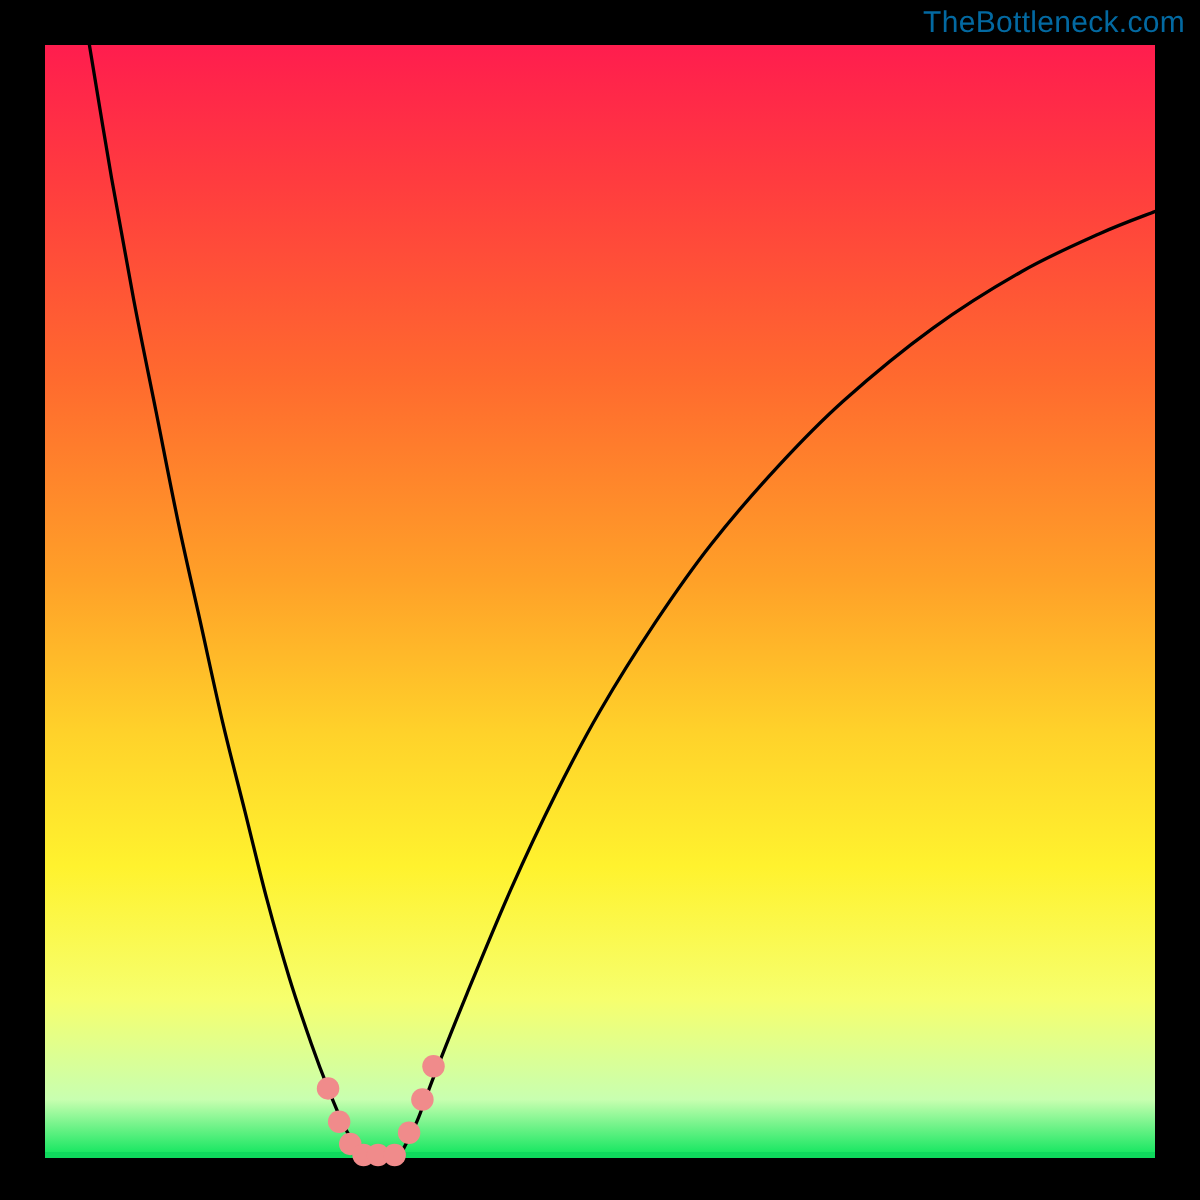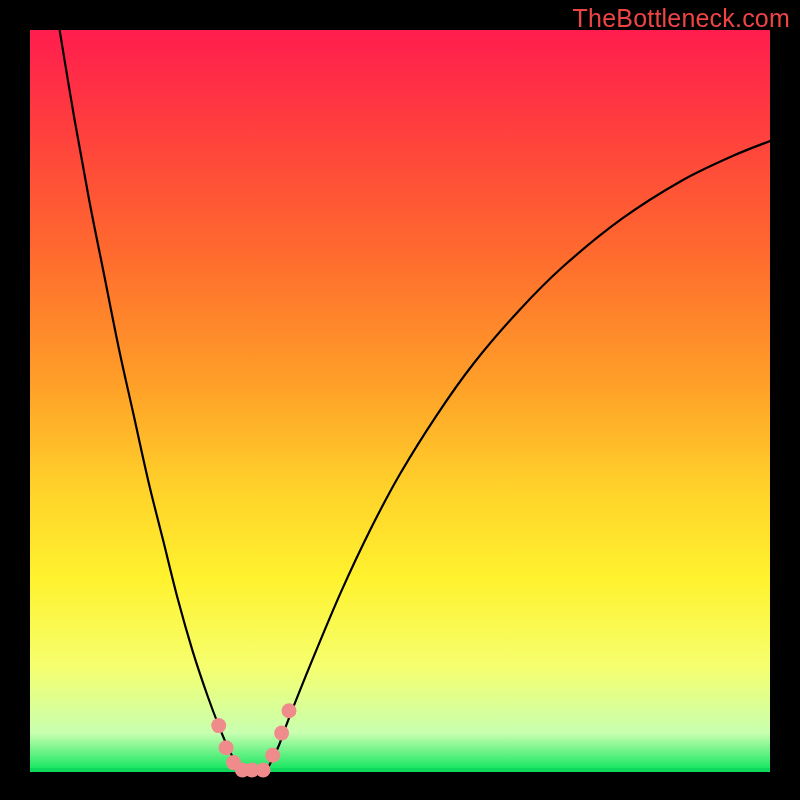--- a/index.html
+++ b/index.html
@@ -19,22 +19,22 @@
   }
   svg.plot {
     position: absolute;
     left: 0;
     top: 0;
   }
   .watermark {
     position: absolute;
     top: 4px;
     right: 10px;
-    color: #ef4444;
-    font-size: 25px;
+    color: #0369a1;
+    font-size: 20px;
     font-weight: 400;
     letter-spacing: 0.2px;
     font-family: Arial, Helvetica, sans-serif;
   }
 </style>
 </head>
 <body>
 
 <div class="stage">
   <svg class="plot" width="800" height="800" viewBox="0 0 800 800">

